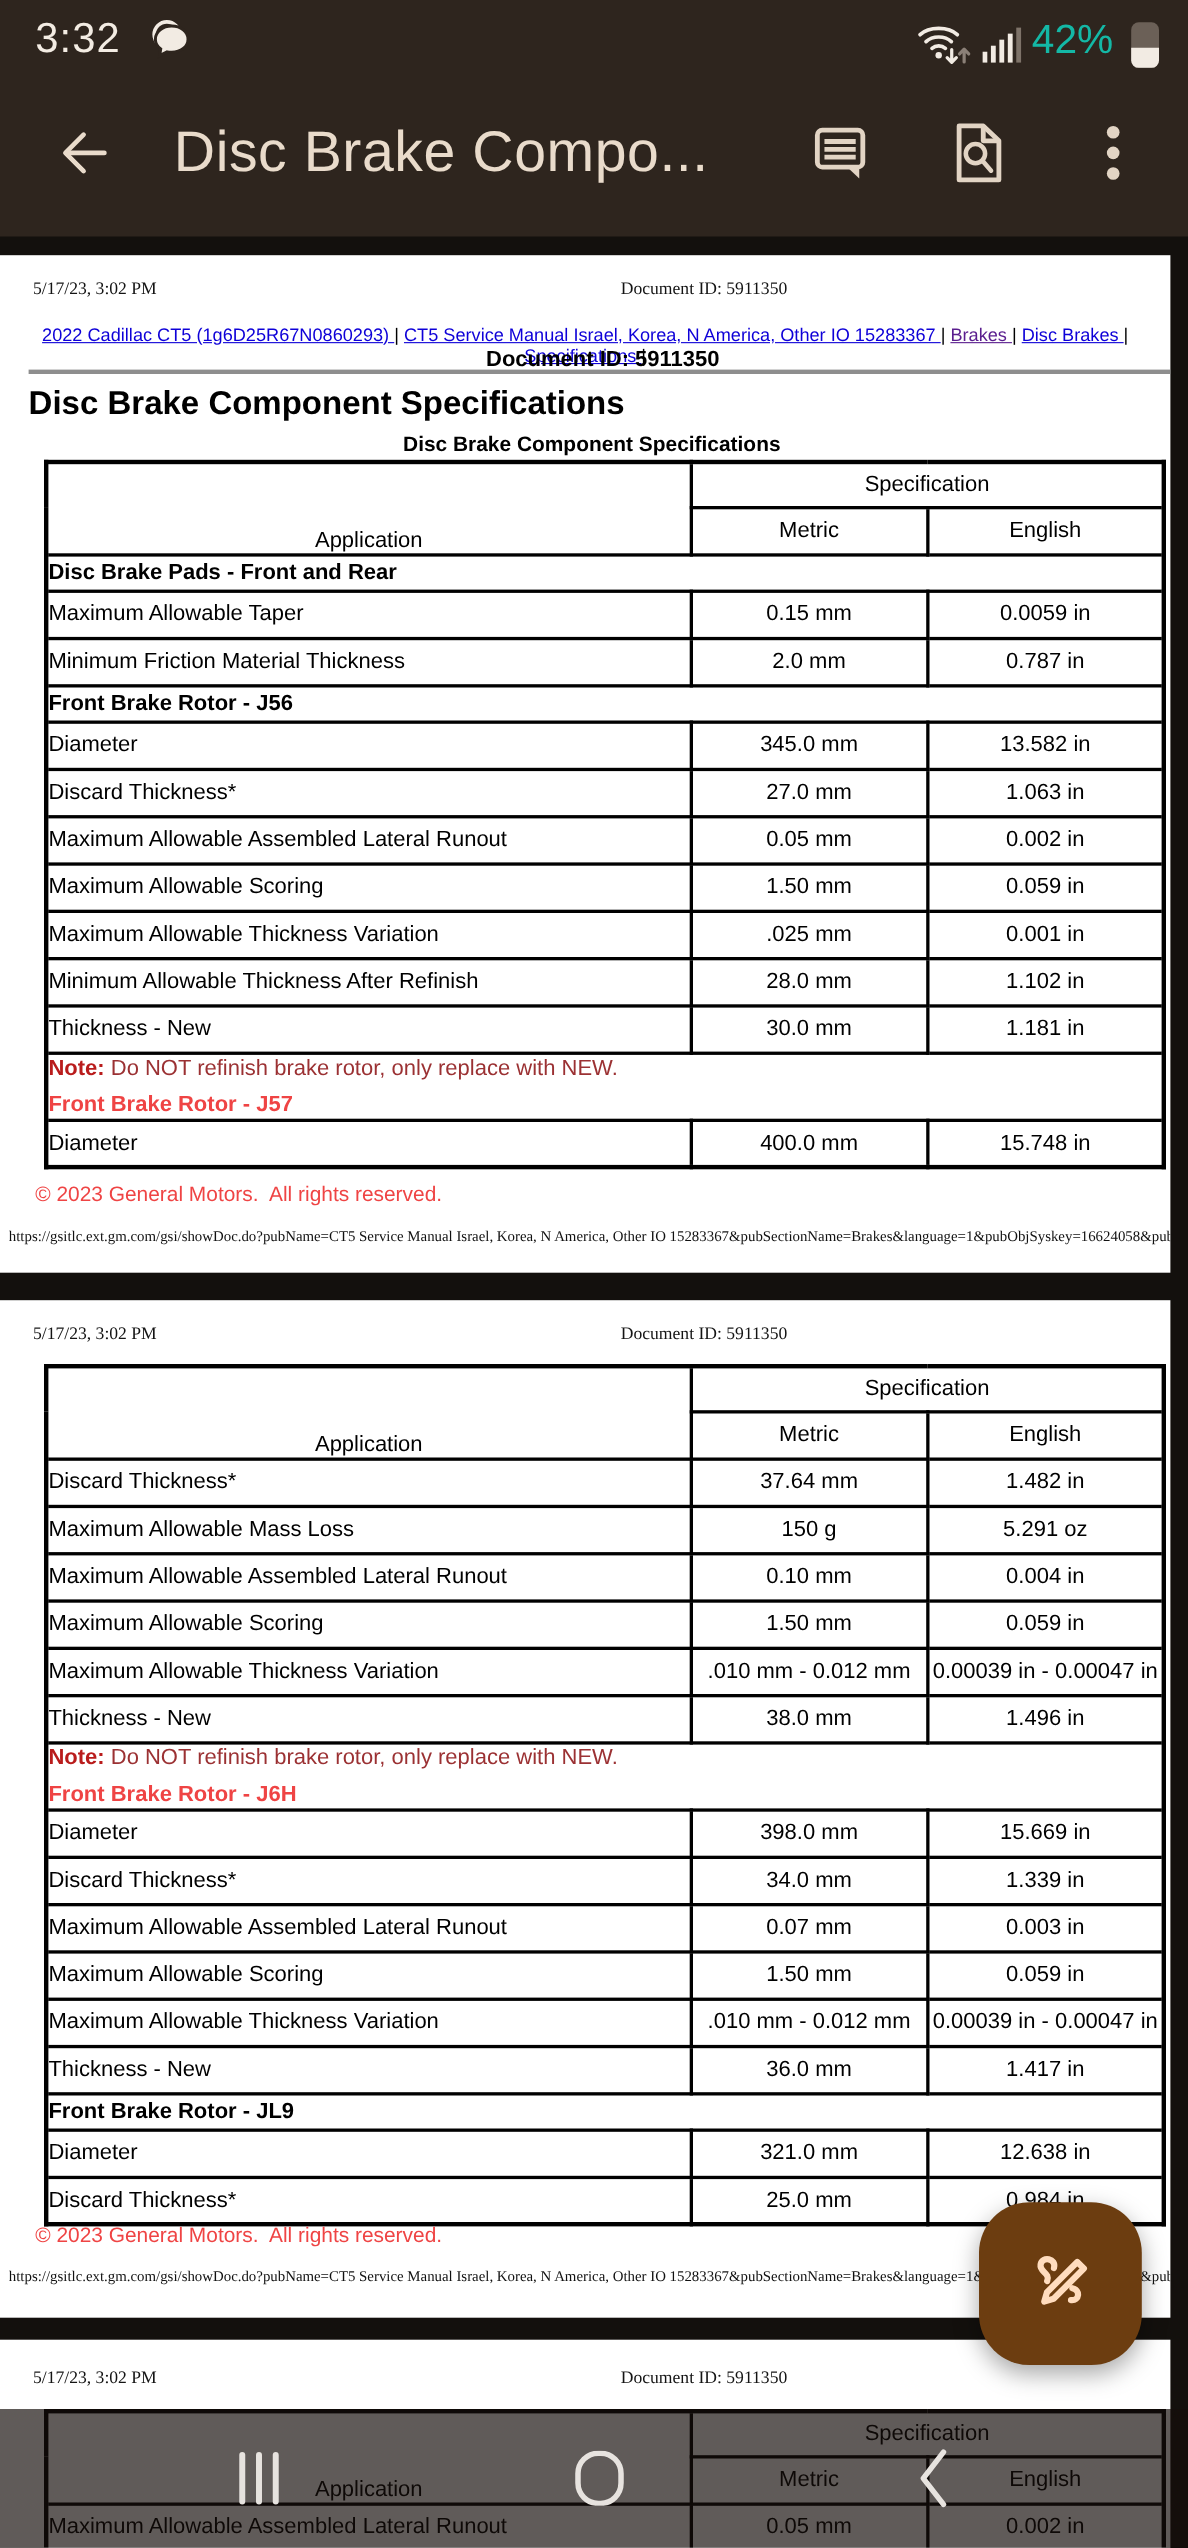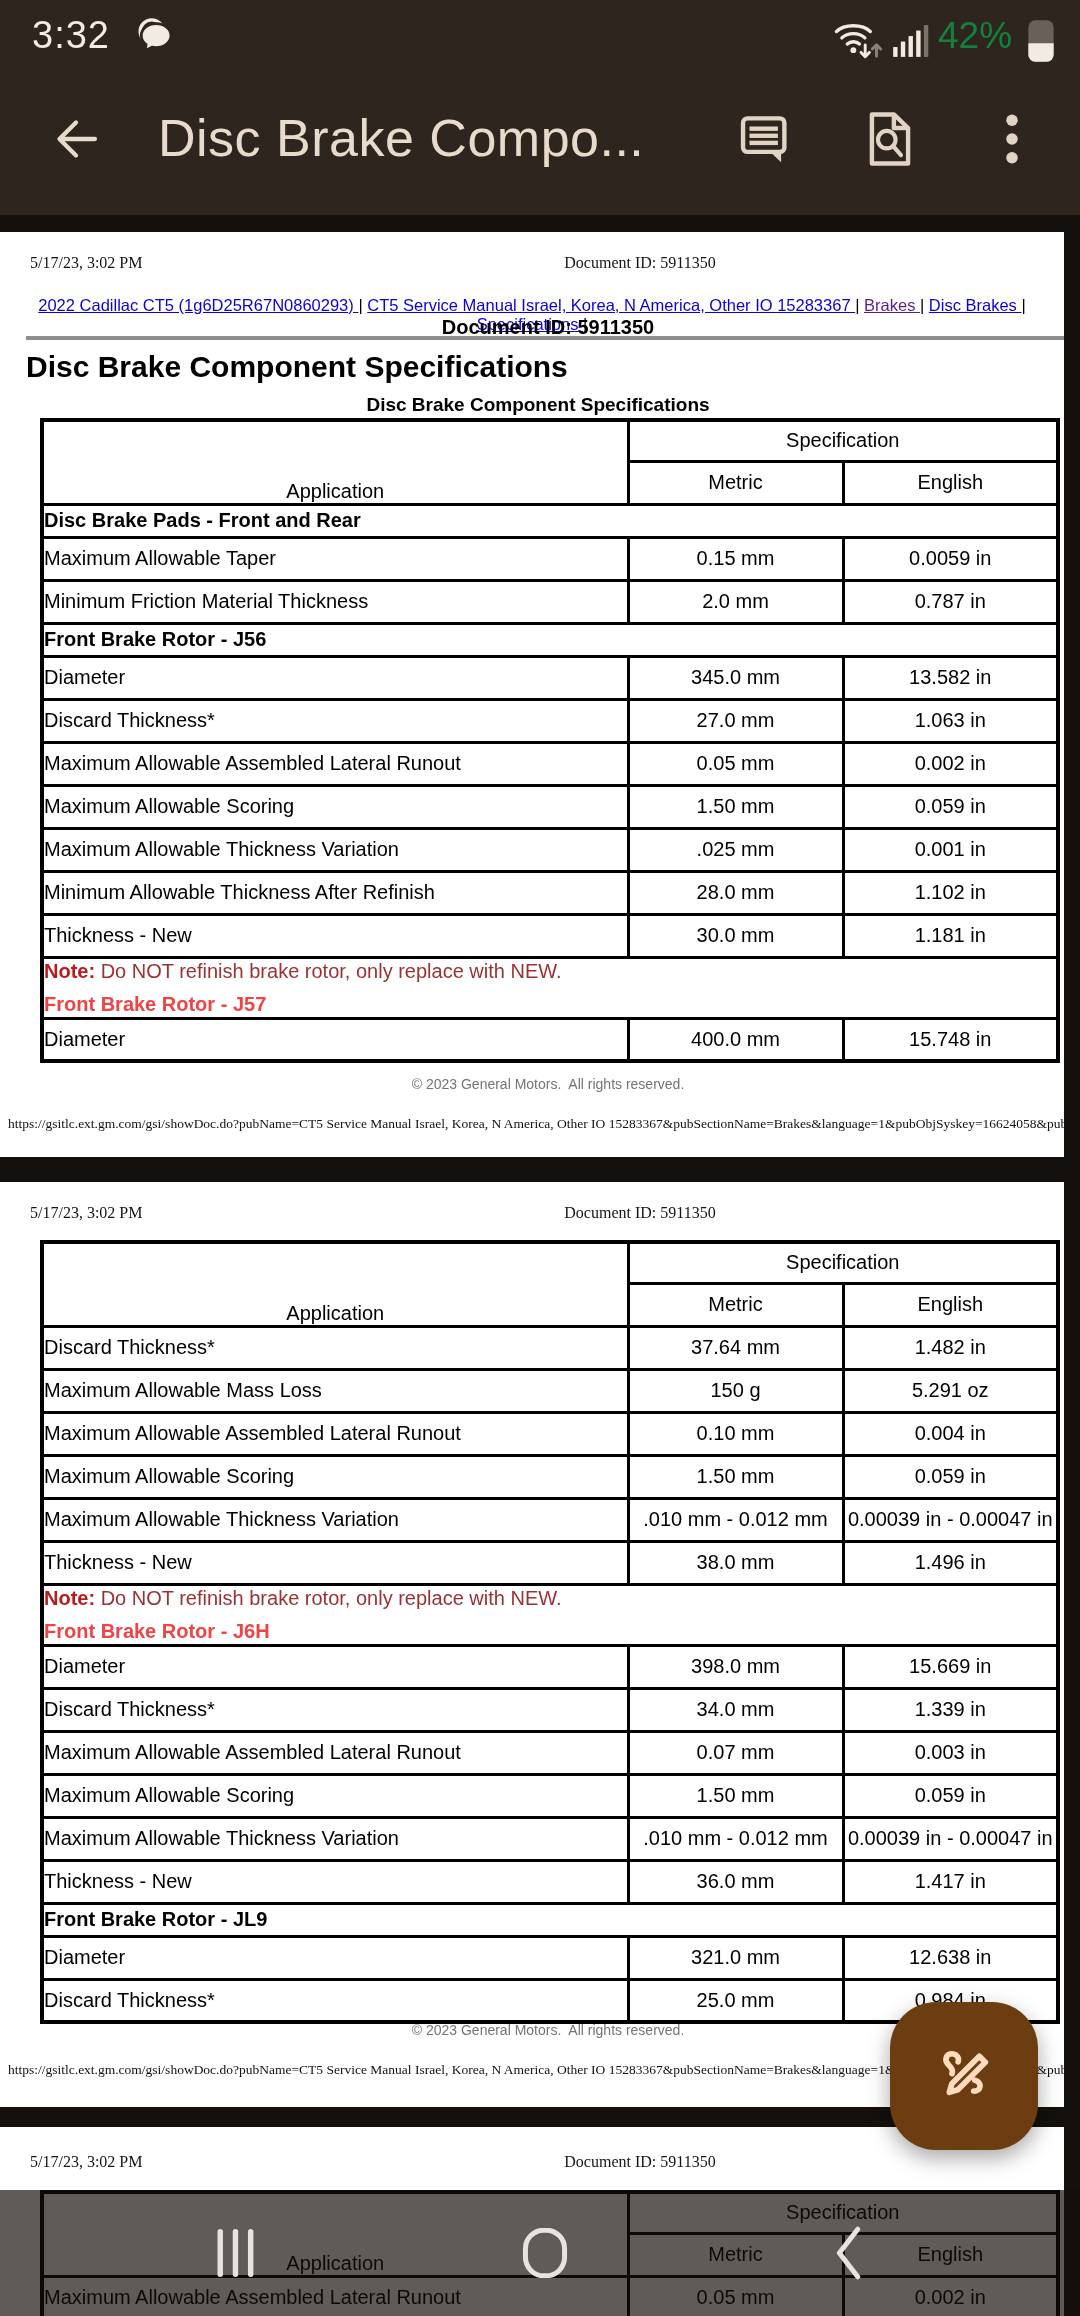--- a/index.html
+++ b/index.html
@@ -6,21 +6,21 @@
   body{
     width:1080px;height:2316px;position:relative;overflow:hidden;
     background:#13100d;
     font-family:"Liberation Sans",sans-serif;
   }
   
   .topbar{position:absolute;top:0;left:0;width:1080px;height:215px;background:#2E251E;}
   .statusbar{position:absolute;top:0;left:0;width:1000px;height:80px;}
   .time{position:absolute;left:32px;top:14px;font-size:38px;color:#F3ECE3;letter-spacing:1px;}
   .sb-icon{position:absolute;}
-  .battery-pct{position:absolute;left:938px;top:15px;font-size:37px;color:#15803d;}
+  .battery-pct{position:absolute;left:938px;top:15px;font-size:37px;color:#14b8a6;}
   .appbar{position:absolute;top:80px;left:0;width:1080px;height:135px;}
   .appbar .title{
     position:absolute;left:158px;top:28px;font-size:52px;color:#E9DBCB;
     white-space:nowrap;letter-spacing:0.5px;text-align:center;
   }
   .iconbtn{position:absolute;width:72px;height:72px;top:23px;display:flex;align-items:center;justify-content:center;}
   
   .page{position:absolute;left:0;width:1064px;background:#ffffff;overflow:hidden;}
   #page1{top:232px;height:925px;}
   #page2{top:1182px;height:925px;}
@@ -45,21 +45,21 @@
   tr.data{height:43px;} tr.section{height:33px;margin-left:44px;} tr.note{height:61px;}
   td.app-head{font-weight:normal;text-align:center;vertical-align:bottom;padding-bottom:13px;}
   td.spec-head,td.col-head{font-weight:normal;text-align:center;}
   td.label{text-align:left;padding-left:13px;}
   td.val{text-align:center;}
   td.section-cell{font-weight:bold;padding-left:13px;}
   td.note-cell{padding:9px 13px 8px 13px;vertical-align:middle;font-size:19.5px;line-height:23px;}
   .note-label{color:#b91c1c;font-weight:bold;}
   .note-text{color:#9B3133;}
   .note-sec{font-weight:bold;color:#ef4444;margin-top:10px;}
-  .copyright{position:absolute;left:32px;right:0;text-align:center;font-size:14px;color:#737373;white-space:pre;}
+  .copyright{position:absolute;left:32px;right:0;text-align:left;font-size:19px;color:#ef4444;white-space:pre;}
   #page1 .copyright{top:844px;} #page2 .copyright{top:840px;}
   .urlline{position:absolute;left:8px;right:0;font-family:"Liberation Serif",serif;font-size:13.5px;
     color:#111;white-space:nowrap;overflow:hidden;}
   #page1 .urlline{top:884px;} #page2 .urlline{top:880px;}
   
   .fab{position:absolute;left:890px;top:2002px;width:148px;height:148px;border-radius:46px;
     background:#6C3D10;box-shadow:0 8px 22px rgba(0,0,0,0.35);
     display:flex;align-items:center;justify-content:center;}
   
   .navscrim{position:absolute;left:0;top:2190px;width:1080px;height:126px;background:rgba(20,14,10,0.68);}

